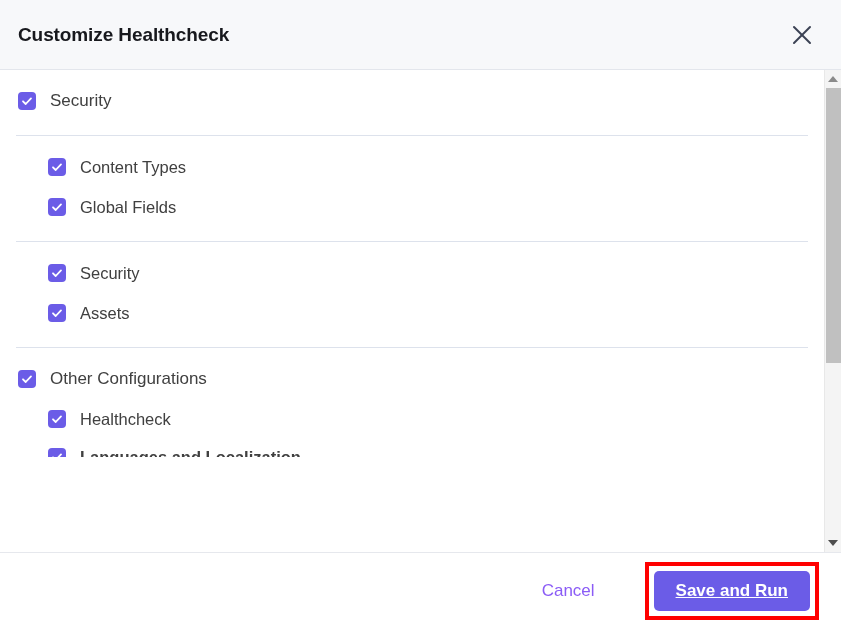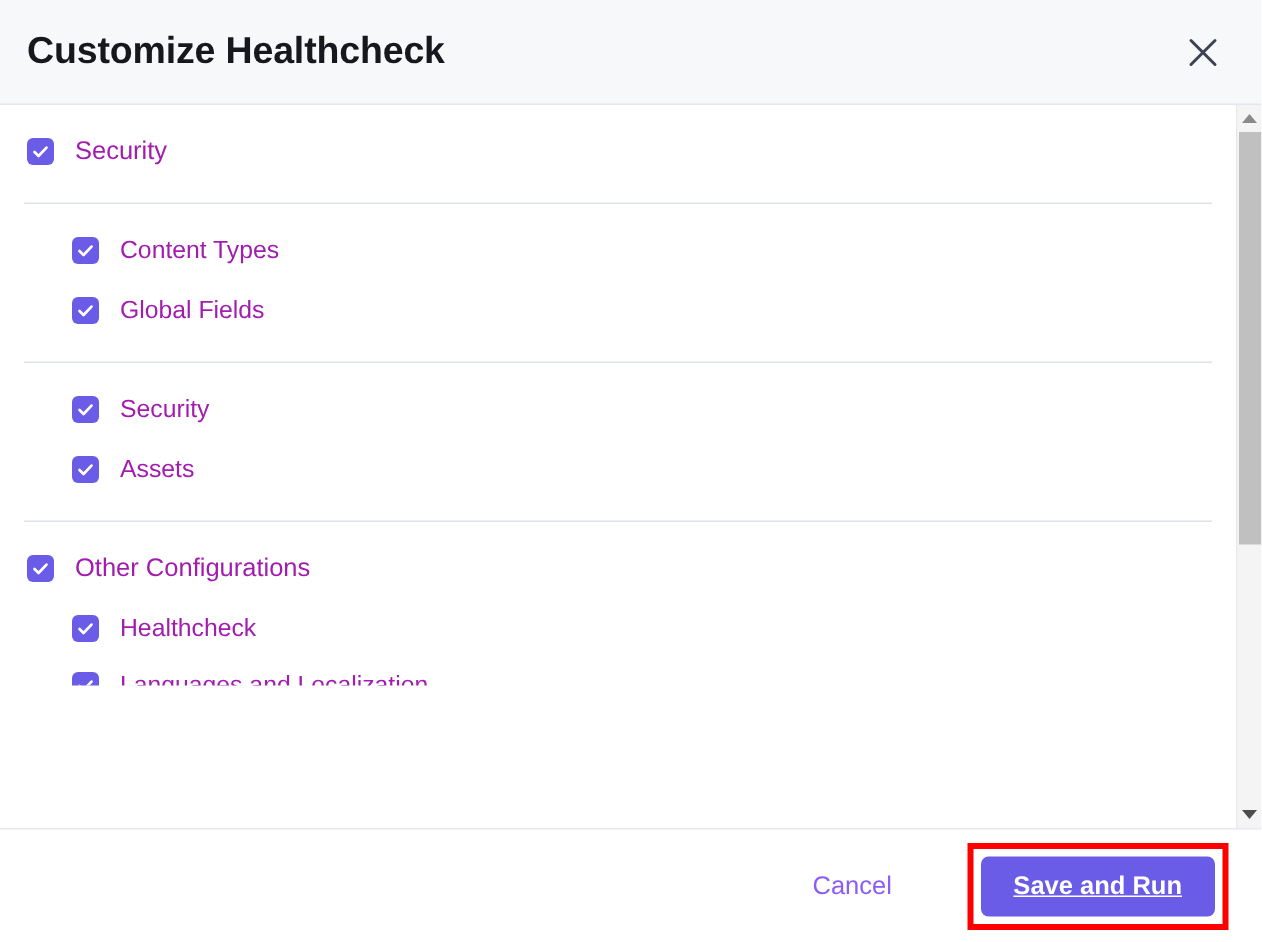--- a/index.html
+++ b/index.html
@@ -25,21 +25,21 @@
     height: 70px;
     min-height: 70px;
     background: #f7f8fa;
     border-bottom: 1px solid #e3e6ec;
     display: flex;
     align-items: center;
     justify-content: space-between;
     padding: 0 22px 0 18px;
   }
   .modal-title {
-    font-size: 25px;
+    font-size: 19px;
     font-weight: bold;
     color: #17181d;
     letter-spacing: -0.1px;
   }
   .close-btn {
     width: 34px; height: 34px;
     display: flex; align-items: center; justify-content: center;
     cursor: pointer;
     background: transparent;
     border: none;
@@ -93,29 +93,30 @@
     display: flex;
     align-items: center;
     justify-content: center;
     cursor: pointer;
   }
   .cbx svg { display:block; }
 
   .row-label {
     margin-left: 14px;
     font-size: 17px;
-    color: #a21caf;
+    color: #404040;
     white-space: nowrap;
   }
   .row.child .row-label { font-size: 16.5px; }
 
   
   .clipped {
     height: 18px;
     overflow: hidden;
+    font-weight: bold;
   }
   .clipped .row { height: 40px; margin-top: -2px; }
 
   
   .scrollbar {
     position: absolute;
     top: 0; right: 0; bottom: 0;
     width: 17px;
     background: #f4f4f4;
     border-left: 1px solid #e8e8e8;

